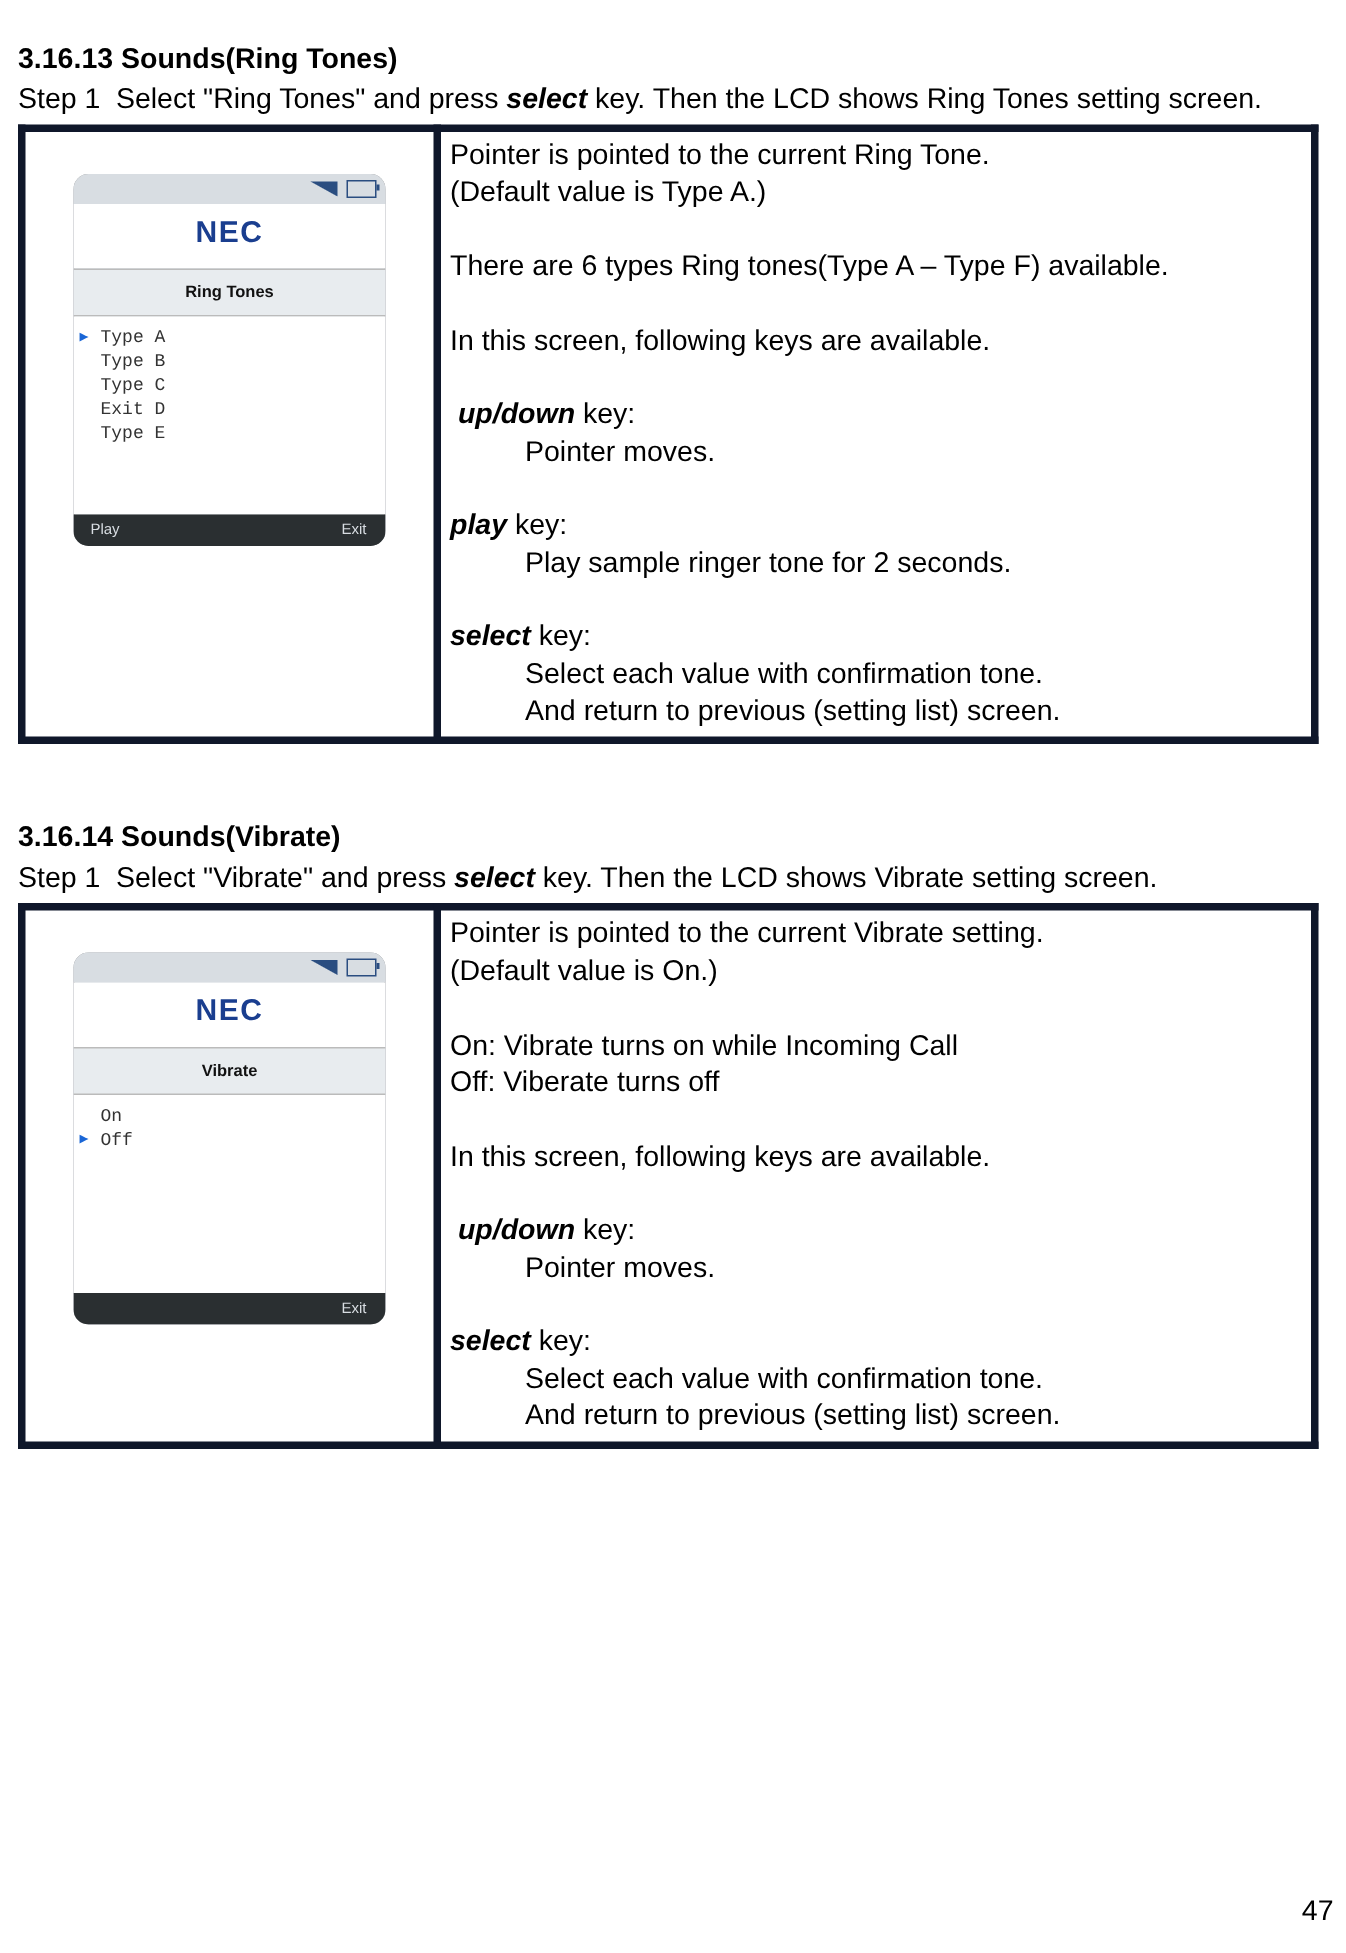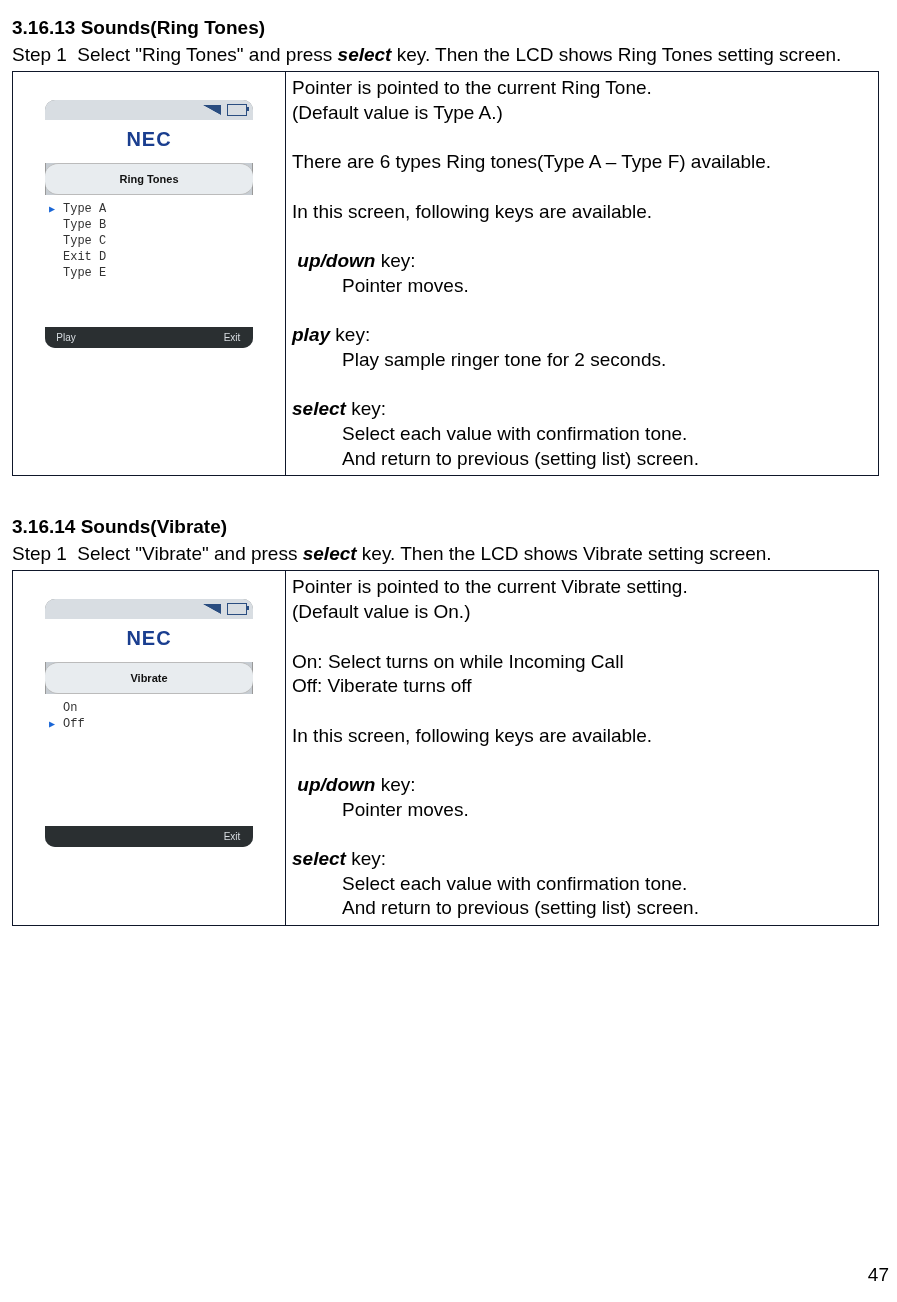--- a/index.html
+++ b/index.html
@@ -5,42 +5,42 @@
   body {
     font-family: Arial, sans-serif;
     font-size: 19px;
     line-height: 1.3;
     margin: 12px 12px 12px 12px;
     color: #000;
     background: #fff;
   }
   .section-heading {
     font-weight: bold;
-    margin-top: 4px;
+    margin-top: 16px;
     margin-bottom: 2px;
   }
   .step-line {
     margin-bottom: 4px;
     padding-left: 0;
   }
   .step-label {
     display: inline-block;
     width: 60px;
     vertical-align: top;
   }
   .step-text {
   }
   table.layout {
     border-collapse: collapse;
     width: 867px;
     table-layout: fixed;
     margin-bottom: 10px;
   }
   table.layout td {
-    border: 1px solid #0f172a;
+    border: 5px solid #0f172a;
     vertical-align: top;
     padding: 4px 6px;
   }
   td.phone-cell {
     width: 260px;
     text-align: center;
   }
   td.desc-cell {
   }
   .key-name {
@@ -103,21 +103,20 @@
   }
   .phone .title {
     background: #e8ecef;
     text-align: center;
     font-size: 11px;
     font-weight: bold;
     padding: 8px 0;
     border-top: 1px solid #bbb;
     border-bottom: 1px solid #bbb;
     color: #111;
-    border-radius: 13px;
   }
   .phone .content {
     background: #fff;
     min-height: 120px;
     padding: 6px 4px;
     font-family: "Courier New", monospace;
     font-size: 12px;
     color: #333;
   }
   .phone .content .row {
@@ -250,21 +249,21 @@
     <div class="softkeys">
       <span></span>
       <span>Exit</span>
     </div>
   </div>
 </td>
 <td class="desc-cell">
   <div>Pointer is pointed to the current Vibrate setting.</div>
   <div>(Default value is On.)</div>
   <div class="spacer-line"></div>
-  <div>On: Select turns on while Incoming Call</div>
+  <div>On: Vibrate turns on while Incoming Call</div>
   <div>Off: Viberate turns off</div>
   <div class="spacer-line"></div>
   <div>In this screen, following keys are available.</div>
   <div class="spacer-line"></div>
   <div>&nbsp;<span class="key-name">up/down</span><span> key:</span></div>
   <div class="key-indent">Pointer moves.</div>
   <div class="spacer-line"></div>
   <div><span class="key-name">select</span><span> key:</span></div>
   <div class="key-indent">Select each value with confirmation tone.</div>
   <div class="key-indent">And return to previous (setting list) screen.</div>

